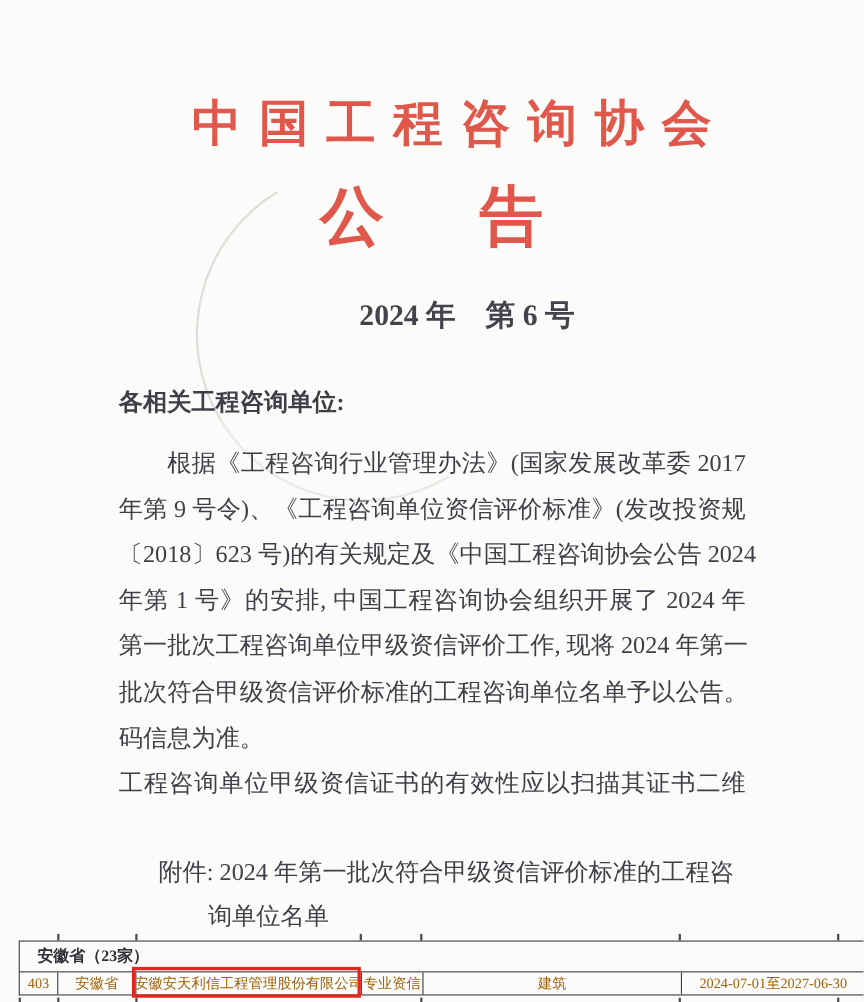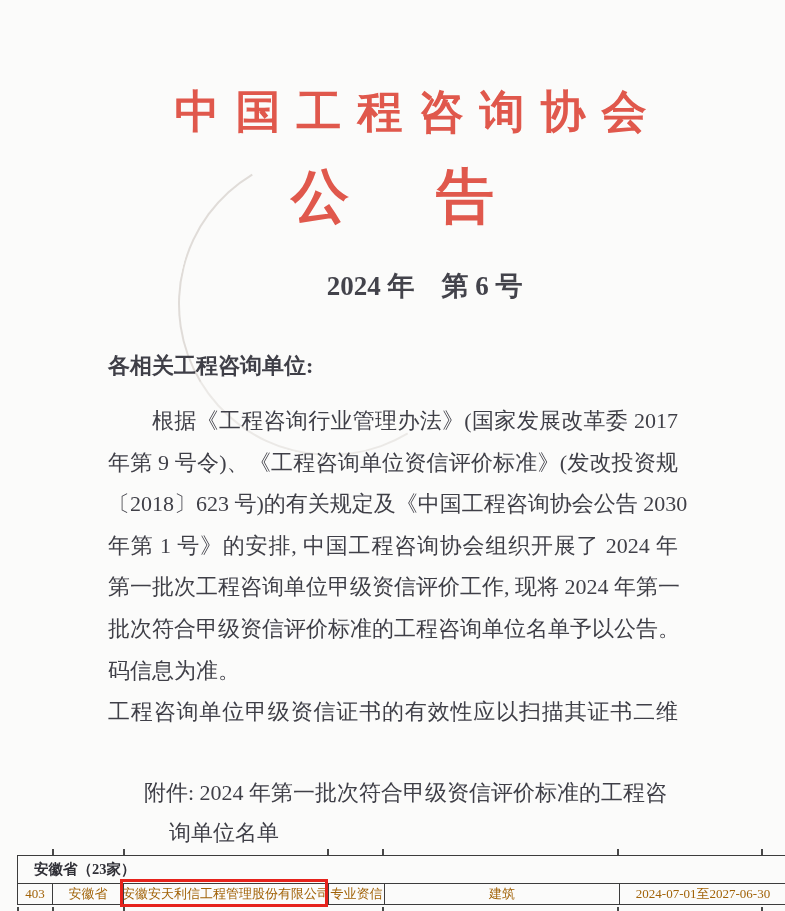--- a/index.html
+++ b/index.html
@@ -53,21 +53,21 @@
     white-space:nowrap;
   }
   .para-line.indent{padding-left:44px;box-sizing:border-box;}
   .para-line.no-stretch{text-align-last:left;white-space:normal;}
 
   .attachment{
     position:absolute;left:108px;top:773px;width:580px;
     font-size:22px;line-height:40px;
   }
   .att-line1{margin-left:36px;}
-  .att-line2{margin-left:61px;}
+  .att-line2{margin-left:81px;}
 
   
   .t-stub{position:absolute;width:1.5px;background:#4a4a4a;}
   .stub-top{top:849px;height:6px;}
   .stub-bottom{top:907px;height:4px;}
 
   .company-table{
     position:absolute;left:17px;top:855px;width:770px;
     border:1.5px solid #3c3c3c;
     box-sizing:border-box;
@@ -119,21 +119,21 @@
     <span>公</span>
     <span>告</span>
   </div>
 
   <div class="issue-no">2024 年　第 6 号</div>
 
   <div class="body-text">
     <div class="salutation">各相关工程咨询单位:</div>
     <div class="para-line indent">根据《工程咨询行业管理办法》(国家发展改革委 2017</div>
     <div class="para-line">年第 9 号令)、《工程咨询单位资信评价标准》(发改投资规</div>
-    <div class="para-line">〔2018〕623 号)的有关规定及《中国工程咨询协会公告 2030</div>
+    <div class="para-line">〔2018〕623 号)的有关规定及《中国工程咨询协会公告 2024</div>
     <div class="para-line">年第 1 号》的安排, 中国工程咨询协会组织开展了 2024 年</div>
     <div class="para-line">第一批次工程咨询单位甲级资信评价工作, 现将 2024 年第一</div>
     <div class="para-line">批次符合甲级资信评价标准的工程咨询单位名单予以公告。</div>
     <div class="para-line no-stretch">码信息为准。</div>
     <div class="para-line">工程咨询单位甲级资信证书的有效性应以扫描其证书二维</div>
   </div>
 
   <div class="attachment">
     <div class="att-line1">附件: 2024 年第一批次符合甲级资信评价标准的工程咨</div>
     <div class="att-line2">询单位名单</div>

